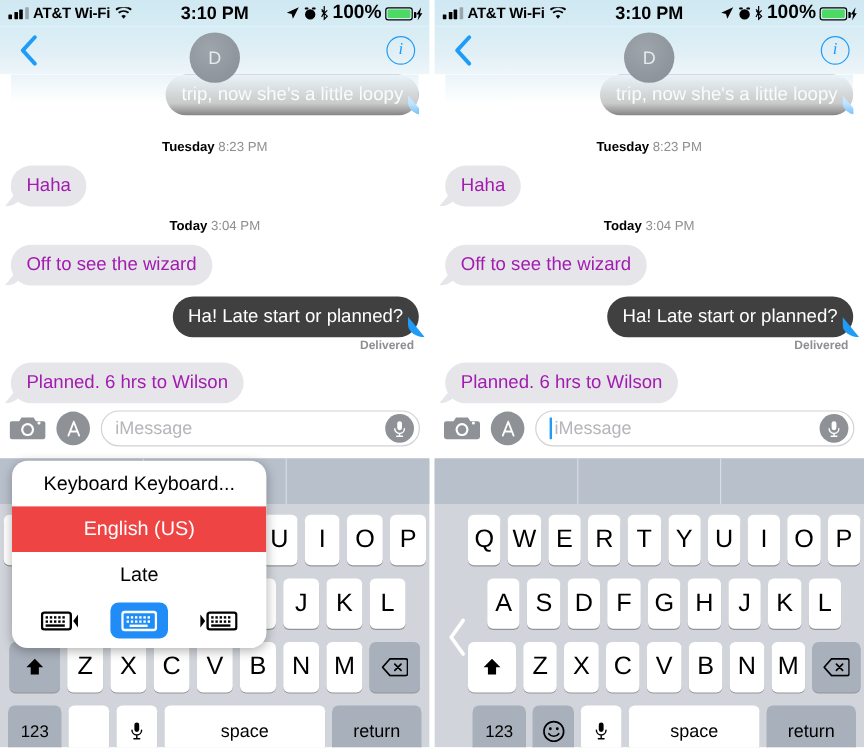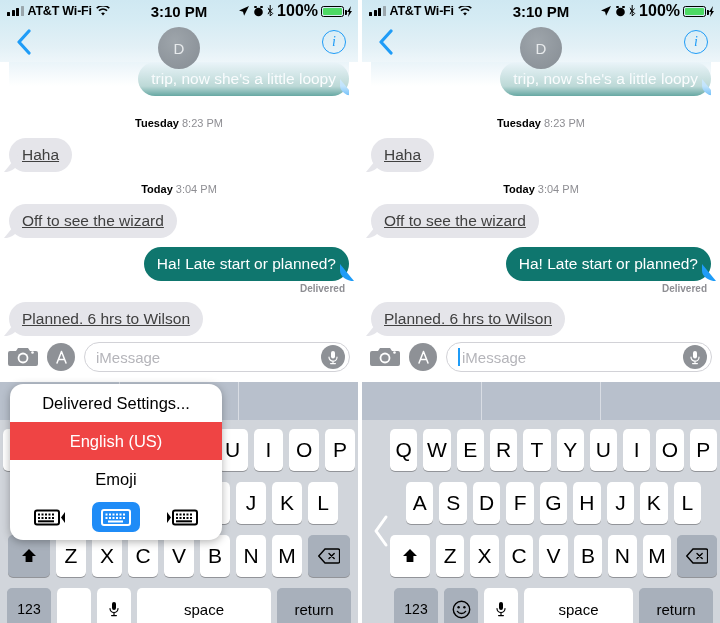--- a/index.html
+++ b/index.html
@@ -44,22 +44,22 @@
      font-family:"Liberation Serif",serif;
      display:flex; align-items:center; justify-content:center; }
 
   
   .convo { position:relative; height:273px; background:#fff; padding:0 9px; }
   .fadewrap { position:relative; height:44px; overflow:hidden; }
   .fadewrap::after{ content:""; position:absolute; inset:0;
      background:linear-gradient(180deg,#eaf4f9 0%,rgba(255,255,255,.72) 55%,rgba(255,255,255,0) 100%); }
   .bub { max-width:255px; padding:7px 13px 8px; border-radius:18px; font-size:15.5px;
      line-height:19px; position:relative; word-wrap:break-word; }
-  .bub.me   { background:#0f766e; color:#fff; margin-left:auto; }
-  .bub.them { background:#e5e5ea; color:#404040;text-decoration:underline; }
+  .bub.me   { background:#404040; color:#fff; margin-left:auto; }
+  .bub.them { background:#e5e5ea; color:#a21caf; }
   .bub.me::after { content:""; position:absolute; right:-5px; bottom:0; width:14px; height:17px;
      background:#1f9cf7; border-bottom-left-radius:16px 12px;
      clip-path:polygon(0 0,100% 100%,0 100%); }
   .bub.them::after { content:""; position:absolute; left:-5px; bottom:0; width:14px; height:17px;
      background:#e5e5ea; border-bottom-right-radius:16px 12px;
      clip-path:polygon(100% 0,100% 100%,0 100%); }
   .tstamp { text-align:center; font-size:11px; color:#8e8e93; margin:11px 0 9px; }
   .tstamp b { color:#000; font-weight:700; }
   .row { display:flex; margin-bottom:2px; }
   .delivered { text-align:right; font-size:10px; color:#8e8e93; margin:2px 4px 8px 0; font-weight:700;}
@@ -288,23 +288,23 @@
               <rect x="4" y="1" width="4" height="8" rx="2" fill="#000"></rect>
               <path d="M2 7.5a4 4 0 0 0 8 0M6 12v2.4M3.6 14.6h4.8" stroke="#000" stroke-width="1.2" fill="none" stroke-linecap="round"></path>
               </svg>
             </div>
           <div class="key space">space</div>
           <div class="key ret dark">return</div>
         </div>
       </div>
 
       <div class="kbpopup">
-        <div class="kbp-item">Delivered Settings...</div>
+        <div class="kbp-item">Keyboard Keyboard...</div>
         <div class="kbp-item sel">English (US)</div>
-        <div class="kbp-item">Emoji</div>
+        <div class="kbp-item">Late</div>
         <div class="kbp-modes">
           <div class="modebtn">
             <svg class="kbicon" width="34" height="20" viewBox="0 0 34 20">
               <rect x="1" y="3.5" width="24" height="14" rx="2" fill="none" stroke="#000" stroke-width="2"></rect>
               <g fill="#000">
                   <rect x="4" y="6.5" width="2" height="2"></rect>
                   <rect x="7.5" y="6.5" width="2" height="2"></rect>
               <rect x="11" y="6.5" width="2" height="2"></rect>
                   <rect x="14.5" y="6.5" width="2" height="2"></rect>
                   <rect x="18" y="6.5" width="2" height="2"></rect>

